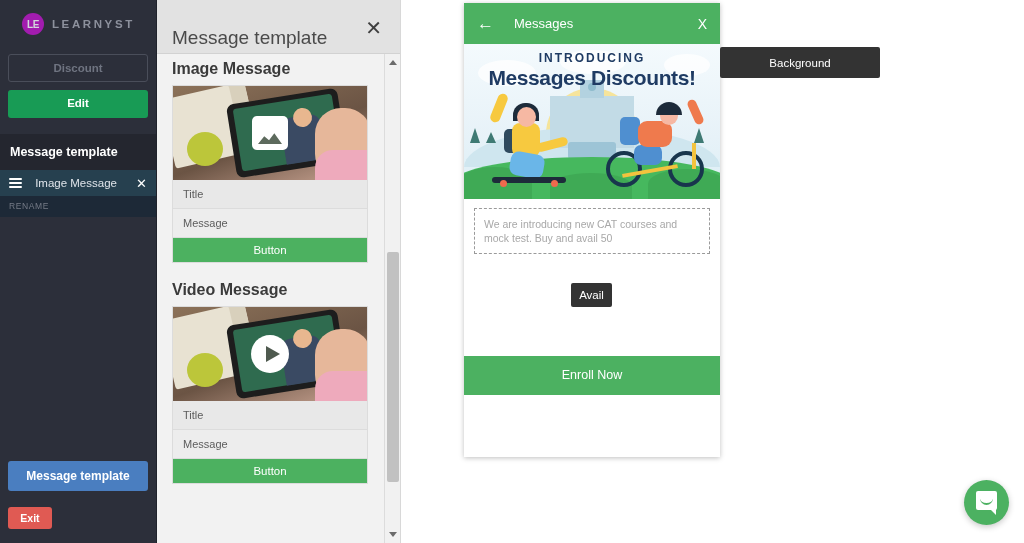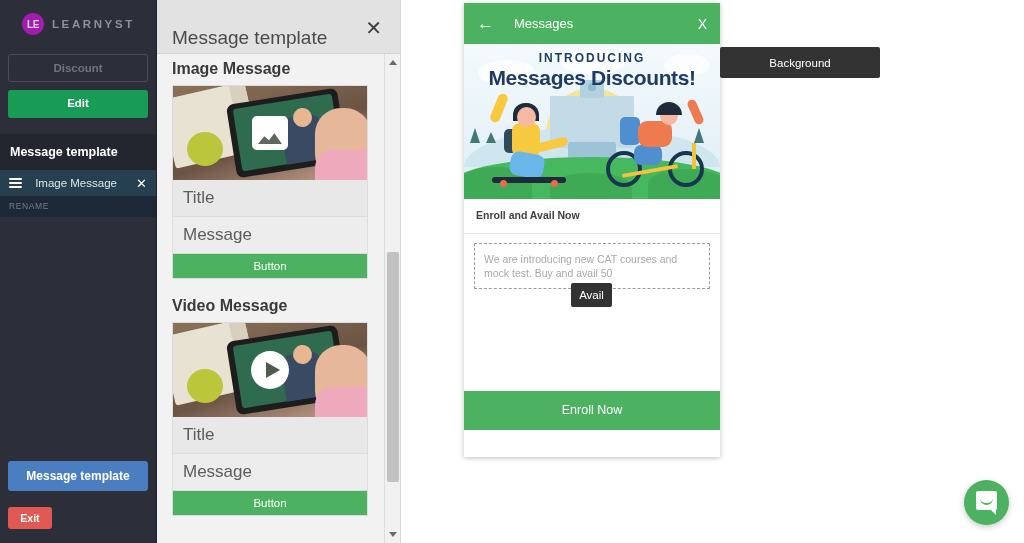--- a/index.html
+++ b/index.html
@@ -132,21 +132,21 @@
     transform: translate(-50%,-50%);
     width: 38px; height: 38px; border-radius: 50%; background: #ffffff;
   }
   .thumb-icon-play::after {
     content:""; position:absolute; left:15px; top:11px;
     border-left: 14px solid #4f5a4f;
     border-top: 8px solid transparent;
     border-bottom: 8px solid transparent;
   }
   .card-row {
-    font-size: 17px; color: #5c5c5c; padding: 8px 10px;
+    font-size: 11px; color: #5c5c5c; padding: 8px 10px;
     border-bottom: 1px solid #dcdcdc; background: #e8e8e8;
   }
   .card-row.second { background: #ededed; }
   .card-btn {
     background: #4cb160; color: #ffffff; font-size: 11.5px;
     text-align: center; padding: 6px 0; cursor: pointer;
   }
   
   #tpl-sb {
     position: absolute; right: 0; top: 54px; width: 16px; height: 489px;
@@ -422,21 +422,20 @@
           <div class="helm"></div>
       </div>
 
       <div class="bn-title-wrap">
         <div class="bn-kicker">INTRODUCING</div>
         <div class="bn-title">Messages Discounts!</div>
       </div>
     </div>
 
     <div id="phone-body">
-      <div id="p-sub">Enroll and Avail Now</div>
       <div id="p-desc-wrap">
         <div id="p-desc">We are introducing new CAT courses and mock test. Buy and avail 50</div>
       </div>
       <div id="p-filler"></div>
       <div id="p-cta">Enroll Now</div>
     </div>
   </div>
 
   <div class="tooltip" id="tt-background">Background</div>
   <div class="tooltip" id="tt-edit">Avail</div>

